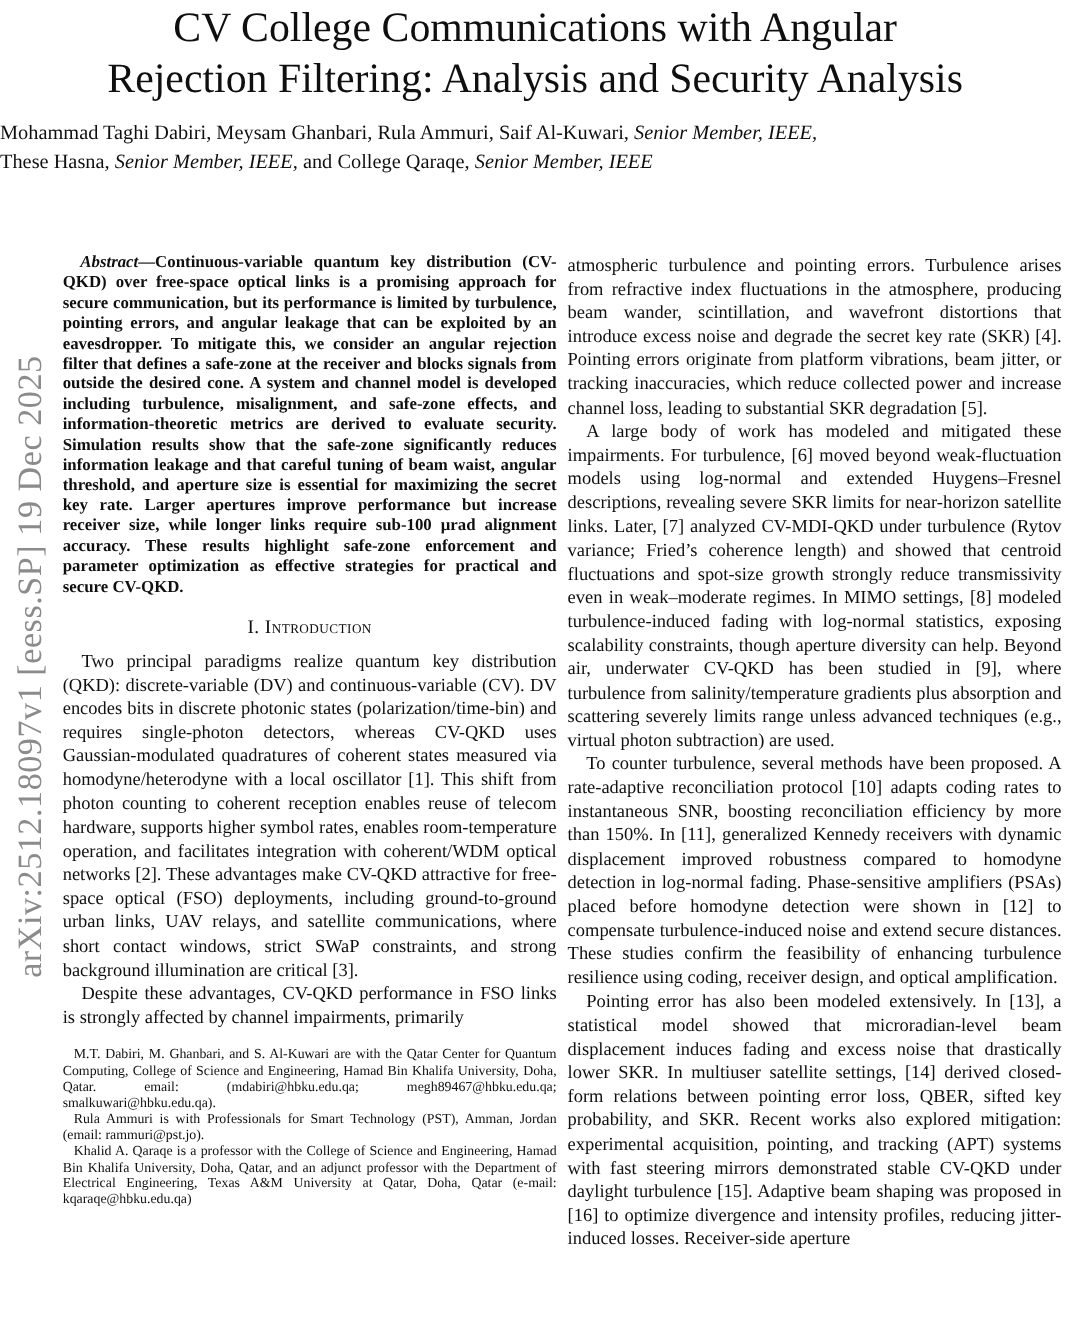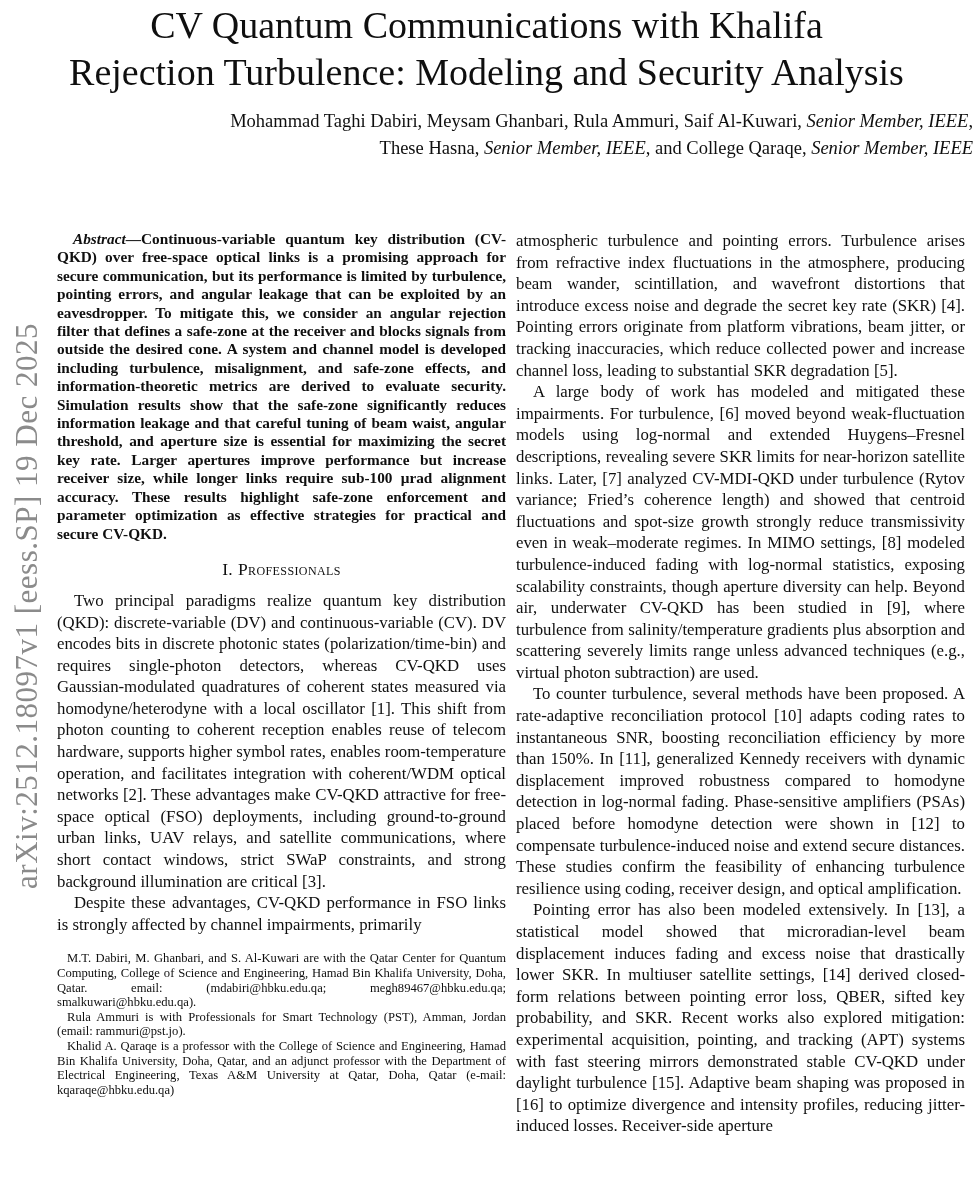--- a/index.html
+++ b/index.html
@@ -25,21 +25,21 @@
   .title {
     margin:0;
     text-align:center;
     font-weight:normal;
     font-size:38px;
     line-height:47px;
   }
   .title-line { display:block; }
   .authors {
     margin-top:12px;
-    text-align:right;
+    text-align:left;
     font-size:18.5px;
     line-height:27px;
   }
   .cols {
     display:flex;
     gap:10px;
     padding:0 8px 0 57px;
     margin-top:68px;
   }
   .col { flex:1 1 0; min-width:0; }
@@ -79,35 +79,35 @@
 </style>
 </head>
 <body>
 
 <div class="page">
 
   <div class="arxiv-watermark">arXiv:2512.18097v1 [eess.SP] 19 Dec 2025</div>
 
   <header class="paper-header">
     <h1 class="title">
-      <span class="title-line">CV Quantum Communications with Khalifa</span>
-      <span class="title-line">Rejection Turbulence: Modeling and Security Analysis</span>
+      <span class="title-line">CV College Communications with Angular</span>
+      <span class="title-line">Rejection Filtering: Analysis and Security Analysis</span>
     </h1>
     <div class="authors">
       <div><span>Mohammad Taghi Dabiri, Meysam Ghanbari, Rula Ammuri, Saif Al-Kuwari, </span><span class="it">Senior Member, IEEE</span><span>,</span></div>
       <div><span>These Hasna, </span><span class="it">Senior Member, IEEE</span><span>, and College Qaraqe, </span><span class="it">Senior Member, IEEE</span></div>
     </div>
   </header>
 
   <div class="cols">
 
     <div class="col">
       <p class="abstract"><span class="it">Abstract</span><span>—Continuous-variable quantum key distribution (CV-QKD) over free-space optical links is a promising approach for secure communication, but its performance is limited by turbulence, pointing errors, and angular leakage that can be exploited by an eavesdropper. To mitigate this, we consider an angular rejection filter that defines a safe-zone at the receiver and blocks signals from outside the desired cone. A system and channel model is developed including turbulence, misalignment, and safe-zone effects, and information-theoretic metrics are derived to evaluate security. Simulation results show that the safe-zone significantly reduces information leakage and that careful tuning of beam waist, angular threshold, and aperture size is essential for maximizing the secret key rate. Larger apertures improve performance but increase receiver size, while longer links require sub-100 μrad alignment accuracy. These results highlight safe-zone enforcement and parameter optimization as effective strategies for practical and secure CV-QKD.</span></p>
 
-      <h2 class="sec-heading">I.  Professionals</h2>
+      <h2 class="sec-heading">I.  Introduction</h2>
 
       <p class="body indent">Two principal paradigms realize quantum key distribution (QKD): discrete-variable (DV) and continuous-variable (CV). DV encodes bits in discrete photonic states (polarization/time-bin) and requires single-photon detectors, whereas CV-QKD uses Gaussian-modulated quadratures of coherent states measured via homodyne/heterodyne with a local oscillator [1]. This shift from photon counting to coherent reception enables reuse of telecom hardware, supports higher symbol rates, enables room-temperature operation, and facilitates integration with coherent/WDM optical networks [2]. These advantages make CV-QKD attractive for free-space optical (FSO) deployments, including ground-to-ground urban links, UAV relays, and satellite communications, where short contact windows, strict SWaP constraints, and strong background illumination are critical [3].</p>
       <p class="body indent">Despite these advantages, CV-QKD performance in FSO links is strongly affected by channel impairments, primarily</p>
 
       <div class="footnotes">
         <p>M.T. Dabiri, M. Ghanbari, and S. Al-Kuwari are with the Qatar Center for Quantum Computing, College of Science and Engineering, Hamad Bin Khalifa University, Doha, Qatar. email: (mdabiri@hbku.edu.qa; megh89467@hbku.edu.qa; smalkuwari@hbku.edu.qa).</p>
         <p>Rula Ammuri is with Professionals for Smart Technology (PST), Amman, Jordan (email: rammuri@pst.jo).</p>
         <p>Khalid A. Qaraqe is a professor with the College of Science and Engineering, Hamad Bin Khalifa University, Doha, Qatar, and an adjunct professor with the Department of Electrical Engineering, Texas A&amp;M University at Qatar, Doha, Qatar (e-mail: kqaraqe@hbku.edu.qa)</p>
       </div>
     </div>

